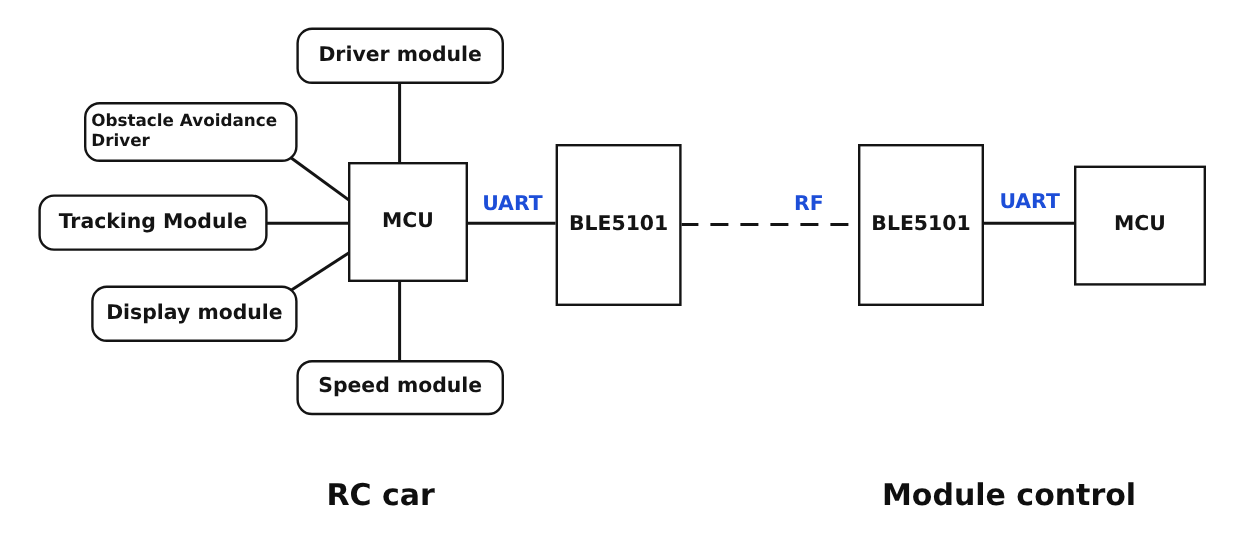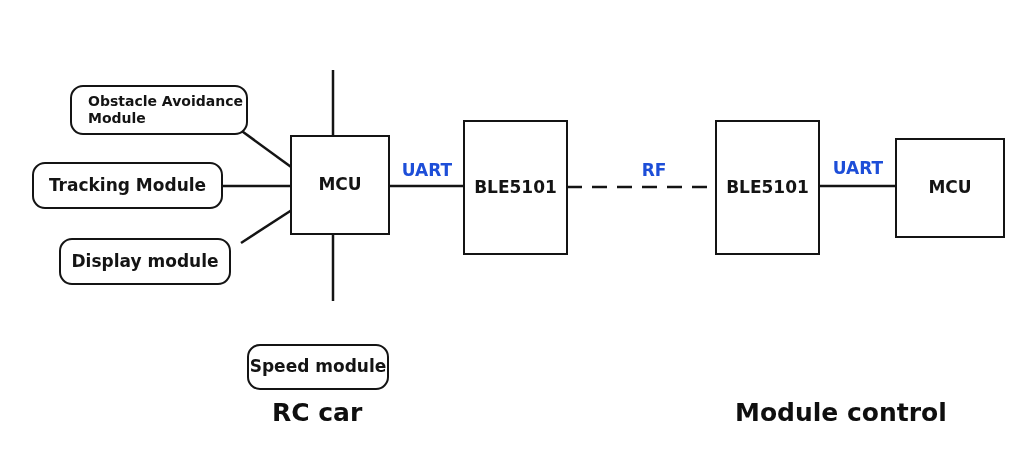--- a/index.html
+++ b/index.html
@@ -34,39 +34,39 @@
     text-align: center;
     line-height: 1.25;
   }
   .rounded { border-radius: 13px; }
   .square  { border-radius: 0; }
 
   
   .n-driver   { left: 247px; top: 23px;  width: 173px; height: 47px; }
   .n-obstacle { left: 70px;  top: 85px;  width: 178px; height: 50px;
                 flex-direction: column; align-items: flex-start;
-                justify-content: center; padding-left: 16px;
+                justify-content: center; padding-left: 4px;
                 font-size: 14px; }
   .n-tracking { left: 32px;  top: 162px; width: 191px; height: 47px; }
-  .n-display  { left: 59px;  top: 238px; width: 172px; height: 47px; }
-  .n-speed    { left: 247px; top: 300px; width: 142px; height: 46px; margin-top: 44px; }
+  .n-display  { left: 76px;  top: 238px; width: 172px; height: 47px; }
+  .n-speed    { left: 247px; top: 300px; width: 173px; height: 46px; }
   .n-mcu-car  { left: 290px; top: 135px; width: 100px; height: 100px; }
   .n-ble-car  { left: 463px; top: 120px; width: 105px; height: 135px; }
   .n-ble-rem  { left: 715px; top: 120px; width: 105px; height: 135px; }
   .n-mcu-rem  { left: 895px; top: 138px; width: 110px; height: 100px; }
 
   .edge-label {
     position: absolute;
     color: #1d4ed8;
     font-weight: bold;
     font-size: 17px;
     text-align: center;
   }
   .l-uart-car { left: 396px; top: 160px; width: 62px; }
-  .l-rf       { left: 630px; top: 160px; width: 48px; }
+  .l-rf       { left: 650px; top: 160px; width: 48px; }
   .l-uart-rem { left: 827px; top: 158px; width: 62px; }
 
   .caption {
     position: absolute;
     color: #0f0f0f;
     font-weight: bold;
     font-size: 25px;
     text-align: left;
   }
   .c-rccar  { left: 272px; top: 398px; width: 150px; }
@@ -81,24 +81,27 @@
     <line x1="333" y1="70" x2="333" y2="137" stroke="#141414" stroke-width="2.5"></line>
     <line x1="239" y1="129" x2="298" y2="172" stroke="#141414" stroke-width="2.5"></line>
     <line x1="205" y1="186" x2="292" y2="186" stroke="#141414" stroke-width="2.5"></line>
     <line x1="241" y1="243" x2="298" y2="206" stroke="#141414" stroke-width="2.5"></line>
     <line x1="333" y1="301" x2="333" y2="233" stroke="#141414" stroke-width="2.5"></line>
     <line x1="389" y1="186" x2="464" y2="186" stroke="#141414" stroke-width="2.5"></line>
     <line x1="567" y1="187" x2="716" y2="187" stroke="#141414" stroke-width="2.5" stroke-dasharray="15 10"></line>
     <line x1="819" y1="186" x2="896" y2="186" stroke="#141414" stroke-width="2.5"></line>
   </svg>
 
+  <div class="node rounded n-driver">
+    <span>Driver module</span>
+  </div>
 
   <div class="node rounded n-obstacle">
     <span>Obstacle Avoidance</span>
-    <span>Module</span>
+    <span>Driver</span>
   </div>
 
   <div class="node rounded n-tracking">
     <span>Tracking Module</span>
   </div>
 
   <div class="node rounded n-display">
     <span>Display module</span>
   </div>
 

